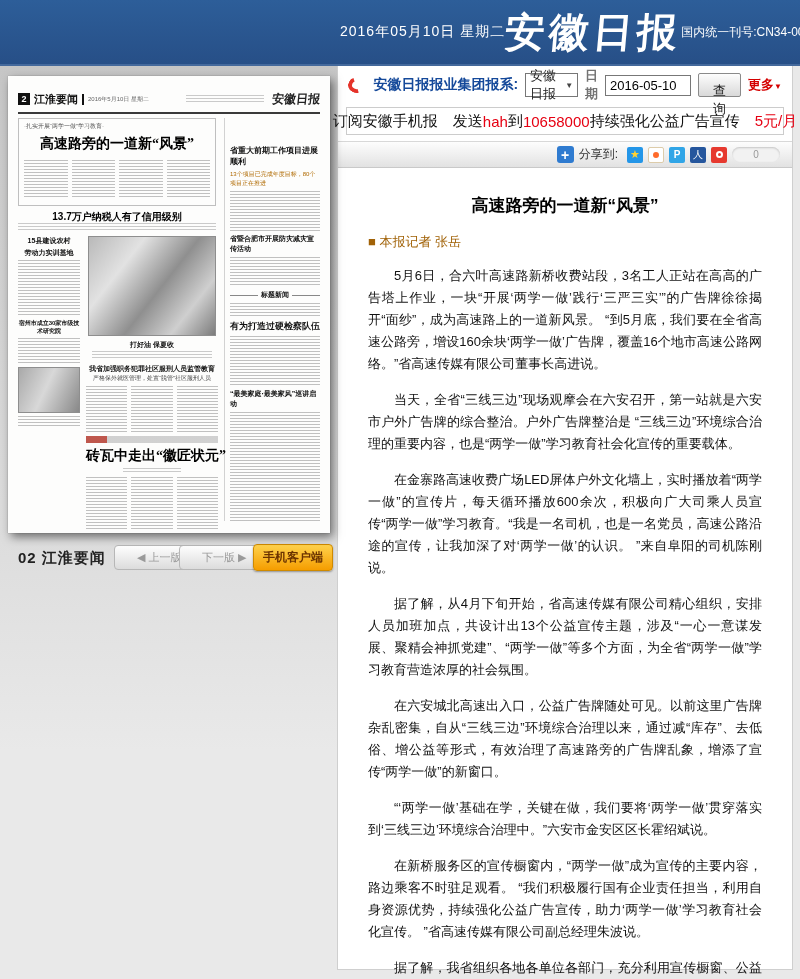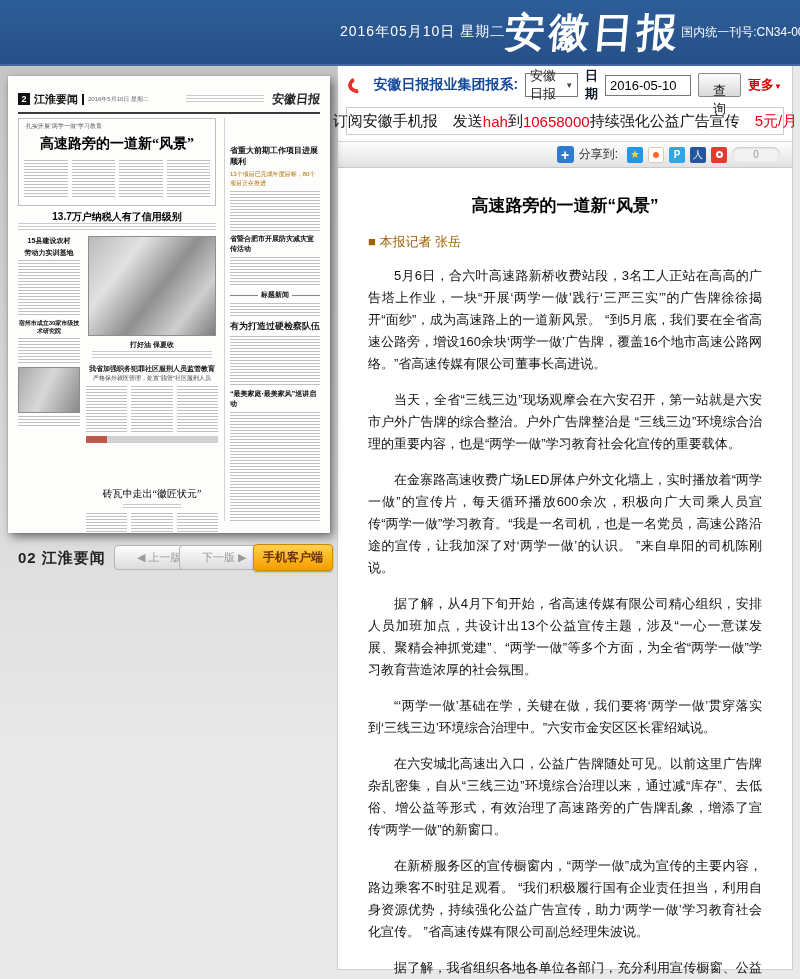--- a/index.html
+++ b/index.html
@@ -83,21 +83,21 @@
   .np-cap { position:absolute; top:264px; left:80px; width:128px; text-align:center;
             font-size:7px; font-weight:bold; color:#111; }
   .np-captx { position:absolute; top:275px; left:84px; width:120px; height:7px; }
   .np-h4blk { position:absolute; top:288px; left:78px; width:132px; text-align:center; }
   .np-h4 { font-size:7px; font-weight:bold; color:#111; line-height:9px; }
   .np-h4s { font-size:6px; color:#444; margin-top:1px; }
   .np-h4blk .cols { margin-top:3px; height:48px; text-align:left; }
   .np-banner { position:absolute; top:360px; left:78px; width:132px; height:7px;
                background:linear-gradient(90deg,#b43a2e 0 16%,#c9c9c9 16% 100%); opacity:.85; }
   .np-h5blk { position:absolute; top:371px; left:78px; width:132px; text-align:center; }
-  .np-h5 { font-family:"Liberation Serif",serif; font-size:10px; font-weight:normal; color:#000; white-space:nowrap;margin-top:40px; }
+  .np-h5 { font-family:"Liberation Serif",serif; font-size:14px; font-weight:bold; color:#000; white-space:nowrap; }
   .np-h5tx { width:58px; height:6px; margin:3px auto 0; }
   .np-h5blk .cols { margin-top:3px; height:52px; text-align:left; }
   .np-photo2 { height:46px; border:1px solid #8e8e8e;
                background:linear-gradient(115deg,#a9a9a9,#d8d8d8 45%,#888); }
   .np-l2 { font-size:6px; font-weight:bold; text-align:center; color:#111; line-height:8px; }
 
   
   .pager { position:absolute; left:0; top:478px; width:337px; height:30px; }
   .pager-label { position:absolute; left:18px; top:5px; font-size:15px; font-weight:bold; color:#222; letter-spacing:1px; }
   .nav-btn {
@@ -122,21 +122,21 @@
     background:#fff; border:1px solid #cfcfcf; border-top:none;
   }
   .toolbar { height:38px; display:flex; align-items:center; padding:0 10px; gap:7px; }
   .logo-swoosh { width:26px; height:15px; border:4px solid transparent;
                  border-bottom-color:#e5332a; border-left-color:#e5332a;
                  border-radius:50%; transform:rotate(28deg); margin-right:2px; }
   .group-label { font-size:14px; font-weight:bold; color:#15499a; white-space:nowrap; }
   .selectbox { width:102px; height:24px; border:1px solid #777; background:#fff;
                display:flex; align-items:center; font-size:13px; padding:0 4px; cursor:pointer; }
   .selectbox .arr { margin-left:auto; font-size:8px; color:#444; }
-  .date-label { font-size:13px; font-weight:bold; color:#0f172a;text-align:center; }
+  .date-label { font-size:13px; font-weight:bold; color:#737373;text-align:center; }
   .date-input { width:86px; height:21px; border:1px solid #777; font-size:13px; padding:0 4px;
                 font-family:"Liberation Sans",sans-serif; }
   .query-btn { height:24px; padding:8px 14px; font-size:13px; color:#222;
                background:linear-gradient(#fdfdfd,#d9d9d9); border:1px solid #8a8a8a; border-radius:2px; cursor:pointer; }
   .more-link { margin-left:auto; font-size:13px; font-weight:bold; color:#d40000; cursor:pointer; white-space:nowrap; }
   .more-link .arr { font-size:8px; }
 
   .subscribe { margin:3px 8px 6px; border:1px solid #ccc; background:#fff;
                height:28px; display:flex; align-items:center; justify-content:center;
                font-size:15px; color:#111; white-space:nowrap; }
@@ -311,19 +311,19 @@
   </div>
 
   <div class="article">
     <div class="a-title">高速路旁的一道新“风景”</div>
     <div class="a-byline">■ 本报记者 张岳</div>
     <div class="a-body">
       <p>5月6日，合六叶高速路新桥收费站段，3名工人正站在高高的广告塔上作业，一块“开展‘两学一做’践行‘三严三实’”的广告牌徐徐揭开“面纱”，成为高速路上的一道新风景。 “到5月底，我们要在全省高速公路旁，增设160余块‘两学一做’广告牌，覆盖16个地市高速公路网络。”省高速传媒有限公司董事长高进说。</p>
       <p>当天，全省“三线三边”现场观摩会在六安召开，第一站就是六安市户外广告牌的综合整治。户外广告牌整治是 “三线三边”环境综合治理的重要内容，也是“两学一做”学习教育社会化宣传的重要载体。</p>
       <p>在金寨路高速收费广场LED屏体户外文化墙上，实时播放着“两学一做”的宣传片，每天循环播放600余次，积极向广大司乘人员宣传“两学一做”学习教育。“我是一名司机，也是一名党员，高速公路沿途的宣传，让我加深了对‘两学一做’的认识。 ”来自阜阳的司机陈刚说。</p>
       <p>据了解，从4月下旬开始，省高速传媒有限公司精心组织，安排人员加班加点，共设计出13个公益宣传主题，涉及“一心一意谋发展、聚精会神抓党建”、“两学一做”等多个方面，为全省“两学一做”学习教育营造浓厚的社会氛围。</p>
+      <p>在六安城北高速出入口，公益广告牌随处可见。以前这里广告牌杂乱密集，自从“三线三边”环境综合治理以来，通过减“库存”、去低俗、增公益等形式，有效治理了高速路旁的广告牌乱象，增添了宣传“两学一做”的新窗口。</p>
       <p>“‘两学一做’基础在学，关键在做，我们要将‘两学一做’贯穿落实到‘三线三边’环境综合治理中。”六安市金安区区长霍绍斌说。</p>
-      <p>在六安城北高速出入口，公益广告牌随处可见。以前这里广告牌杂乱密集，自从“三线三边”环境综合治理以来，通过减“库存”、去低俗、增公益等形式，有效治理了高速路旁的广告牌乱象，增添了宣传“两学一做”的新窗口。</p>
       <p>在新桥服务区的宣传橱窗内，“两学一做”成为宣传的主要内容，路边乘客不时驻足观看。 “我们积极履行国有企业责任担当，利用自身资源优势，持续强化公益广告宣传，助力‘两学一做’学习教育社会化宣传。 ”省高速传媒有限公司副总经理朱波说。</p>
       <p>据了解，我省组织各地各单位各部门，充分利用宣传橱窗、公益广告、有线广播、移动电视、楼宇电视和文艺宣传等形式，广泛开展“两学一做”学习教育的社会宣传，营造浓厚的“两学一做”学习教育活动氛围，不断扩大“两学一做”学习教育的社会影响力。</p>
     </div>
   </div>
 </div>
 
 </body></html>

